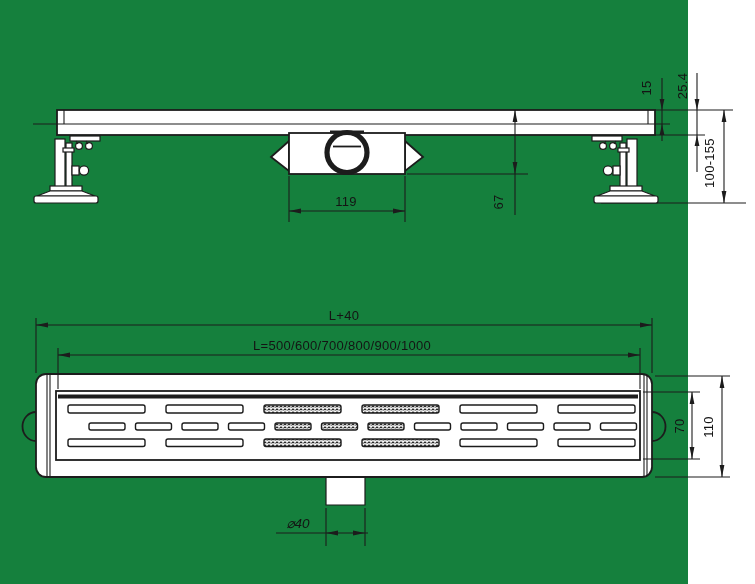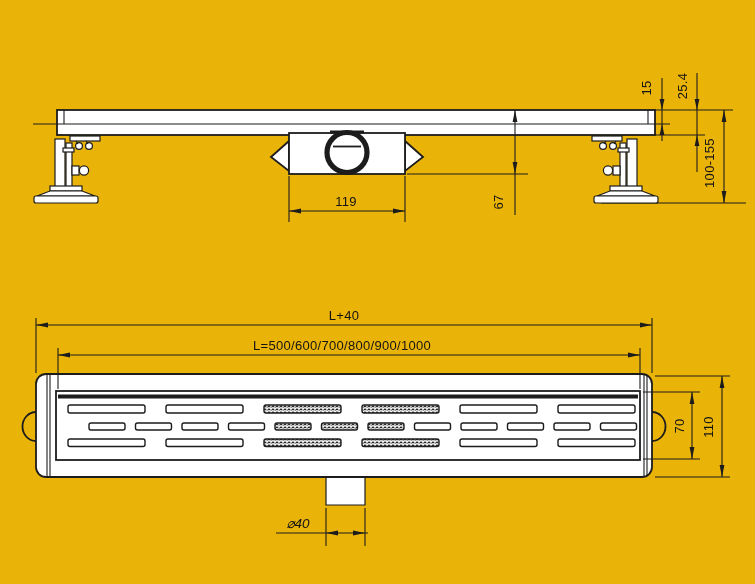--- a/index.html
+++ b/index.html
@@ -1,16 +1,16 @@
 <!DOCTYPE html>
 <html><head>
 <meta charset="utf-8">
 <style>
   html,body{margin:0;padding:0;background:#ffffff;}
-  .stage{width:755px;height:584px;background:#eab308;position:relative;font-family:"Liberation Sans",sans-serif;}
+  .stage{width:688px;height:584px;background:#15803d;position:relative;font-family:"Liberation Sans",sans-serif;}
   svg{display:block;}
   .ln{stroke:#1c1c1c;stroke-width:1.1;fill:none;}
   .ln2{stroke:#1c1c1c;stroke-width:1.8;fill:none;}
   .lnw{stroke:#1c1c1c;stroke-width:1.8;fill:#ffffff;}
   .lnw1{stroke:#1c1c1c;stroke-width:1.2;fill:#ffffff;}
   .thick{stroke:#1c1c1c;stroke-width:4;fill:none;}
   .arr{fill:#1c1c1c;stroke:none;}
   .dim{font:13px "Liberation Sans",sans-serif;fill:#141414;letter-spacing:0.3px;}
   .dimi{font:italic 13.5px "Liberation Sans",sans-serif;fill:#141414;}
 </style>

